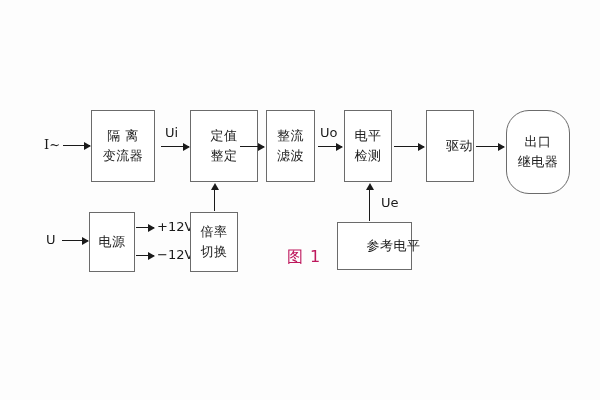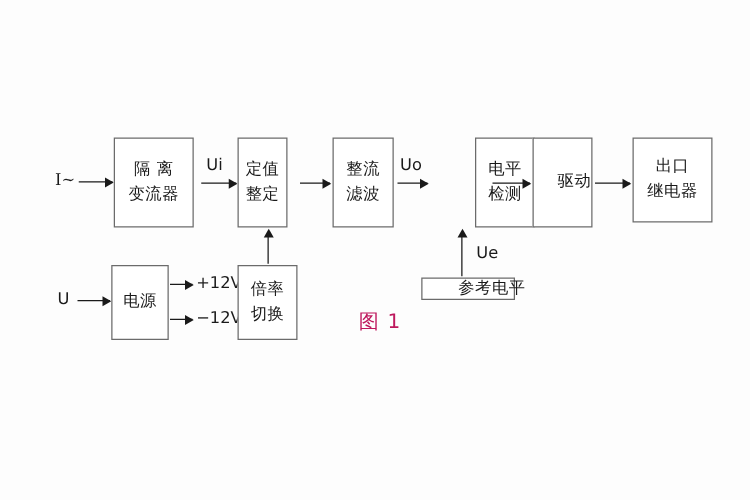--- a/index.html
+++ b/index.html
@@ -93,50 +93,50 @@
 
   <div class="box" style="left:91px; top:110px; width:64px; height:72px;">
     <span class="ln">隔 离</span>
     <span class="ln">变流器</span>
   </div>
 
   <div class="lbl" style="left:165px; top:126px;text-align:right;">Ui</div>
 
   <div class="arrow-h" style="left:161px; top:146px; width:28px;"></div>
 
-  <div class="box" style="left:190px; top:110px; width:40px; height:72px;">
+  <div class="box" style="left:190px; top:110px; width:68px; height:72px;">
     <span class="ln">定值</span>
     <span class="ln">整定</span>
   </div>
 
   <div class="arrow-h" style="left:240px; top:146px; width:24px;"></div>
 
   <div class="box" style="left:266px; top:110px; width:49px; height:72px;">
     <span class="ln">整流</span>
     <span class="ln">滤波</span>
   </div>
 
   <div class="lbl" style="left:320px; top:126px;">Uo</div>
 
   <div class="arrow-h" style="left:318px; top:146px; width:24px;"></div>
 
-  <div class="box" style="left:344px; top:110px; width:48px; height:72px;margin-left:36px;">
+  <div class="box" style="left:344px; top:110px; width:48px; height:72px;">
     <span class="ln">电平</span>
     <span class="ln">检测</span>
   </div>
 
   <div class="arrow-h" style="left:394px; top:146px; width:30px;"></div>
 
   <div class="box" style="left:426px; top:110px; width:48px; height:72px;align-items:flex-end;">
     <span class="ln">驱动</span>
   </div>
 
   <div class="arrow-h" style="left:476px; top:146px; width:28px;"></div>
 
-  <div class="box" style="left:506px; top:110px; width:64px; height:68px;">
+  <div class="box" style="left:506px; top:110px; width:64px; height:84px;border-radius:23px;">
     <span class="ln">出口</span>
     <span class="ln">继电器</span>
   </div>
 
   <div class="lbl" style="left:46px; top:233px;">U</div>
 
   <div class="arrow-h" style="left:62px; top:240px; width:26px;"></div>
 
   <div class="box" style="left:89px; top:212px; width:46px; height:60px;">
     <span class="ln">电源</span>
@@ -152,19 +152,19 @@
     <span class="ln">倍率</span>
     <span class="ln">切换</span>
   </div>
 
   <div class="arrow-v" style="left:214px; top:189px; height:22px;"></div>
 
   <div class="lbl" style="left:381px; top:196px;">Ue</div>
 
   <div class="arrow-v" style="left:369px; top:189px; height:32px;"></div>
 
-  <div class="box" style="left:337px; top:222px; width:75px; height:18px;padding-left:38px;">
+  <div class="box" style="left:337px; top:222px; width:75px; height:48px;padding-left:38px;">
     <span class="ln">参考电平</span>
   </div>
 
   <div class="caption" style="left:287px; top:247px;">图 1</div>
 
 </div>
 
 </body></html>

